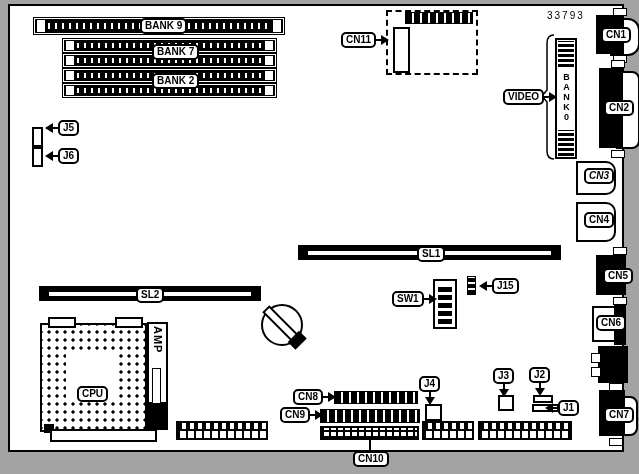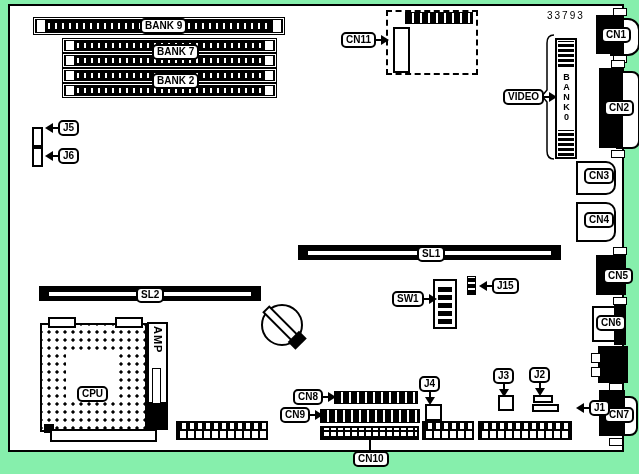--- a/index.html
+++ b/index.html
@@ -1,16 +1,16 @@
 <!DOCTYPE html>
 <html><head>
 <meta charset="utf-8">
 <style>
   html,body{margin:0;padding:0;background:#fff;}
-  #stage{position:relative;width:639px;height:474px;background:#86efac;overflow:hidden;
+  #stage{position:relative;width:639px;height:474px;background:#a3a3a3;overflow:hidden;
          font-family:"Liberation Sans",sans-serif;}
   .abs{position:absolute;}
   
   #board{position:absolute;left:8px;top:4px;width:612px;height:444px;border:2px solid #000;background:#fff;}
   
   .lbl{background:#fff;border:2px solid #000;border-radius:5px;font-weight:bold;font-size:10px;
        line-height:12px;padding:0 3px;white-space:nowrap;z-index:6;color:#000;}
   .callout{position:absolute;display:flex;align-items:center;z-index:6;}
   .callout.col{flex-direction:column;align-items:center;}
   .tri-r{width:0;height:0;border:5px solid transparent;border-left:8px solid #000;border-right:0;}
@@ -146,21 +146,21 @@
   <div class="tab" style="left:613px;top:55px;"></div>
   <div class="lbl port-lbl" style="left:601px;top:27px;">CN1</div>
 
   <div class="tab" style="left:611px;top:60px;"></div>
   <div class="shell" style="left:616px;top:71px;width:20px;height:74px;border-radius:0 8px 8px 0;"></div>
   <div class="port-blk" style="left:599px;top:68px;width:24px;height:80px;"></div>
   <div class="tab" style="left:611px;top:150px;"></div>
   <div class="lbl port-lbl" style="left:604px;top:100px;">CN2</div>
 
   <div class="shell" style="left:576px;top:161px;width:36px;height:30px;border-radius:0 10px 10px 0;"></div>
-  <div class="lbl port-lbl" style="left:584px;top:168px;">CN3</div>
+  <div class="lbl port-lbl" style="left:584px;top:168px;font-style:italic;">CN3</div>
   <div class="shell" style="left:576px;top:202px;width:36px;height:36px;border-radius:0 10px 10px 0;"></div>
   <div class="lbl port-lbl" style="left:584px;top:212px;">CN4</div>
 
   <div class="tab" style="left:613px;top:247px;"></div>
   <div class="port-blk" style="left:596px;top:255px;width:30px;height:40px;"></div>
   <div class="tab" style="left:613px;top:297px;"></div>
   <div class="lbl port-lbl" style="left:603px;top:268px;">CN5</div>
 
   <div class="port-blk" style="left:614px;top:303px;width:12px;height:42px;"></div>
   <div class="shell" style="left:592px;top:306px;width:29px;height:32px;border-radius:0;"></div>
@@ -284,19 +284,19 @@
   <div class="jmp-sq" style="left:498px;top:395px;width:12px;height:12px;"></div>
 
   <div class="callout col" style="left:529px;top:367px;">
     <div class="lbl">J2</div>
     <div class="stem-v"></div>
     <div class="tri-d"></div>
   </div>
   <div class="jmp-bar" style="left:533px;top:395px;width:16px;height:4px;"></div>
 
   <div class="jmp-bar" style="left:532px;top:404px;width:23px;height:4px;"></div>
-  <div class="callout" style="left:576px;top:400px;">
+  <div class="callout" style="left:545px;top:400px;">
     <div class="tri-l"></div>
     <div class="stem-h"></div>
     <div class="lbl">J1</div>
   </div>
 
 </div>
 
 </body></html>

